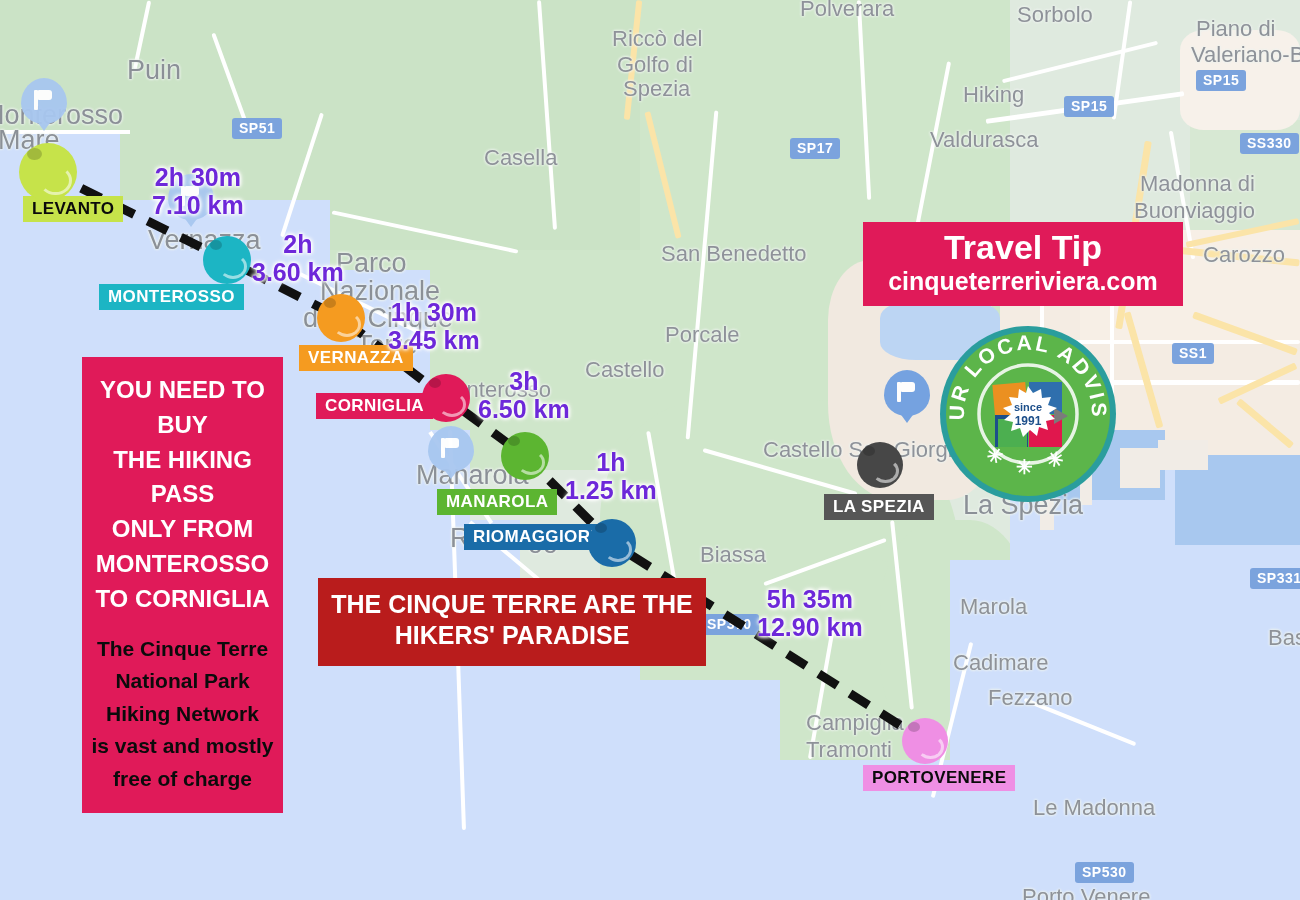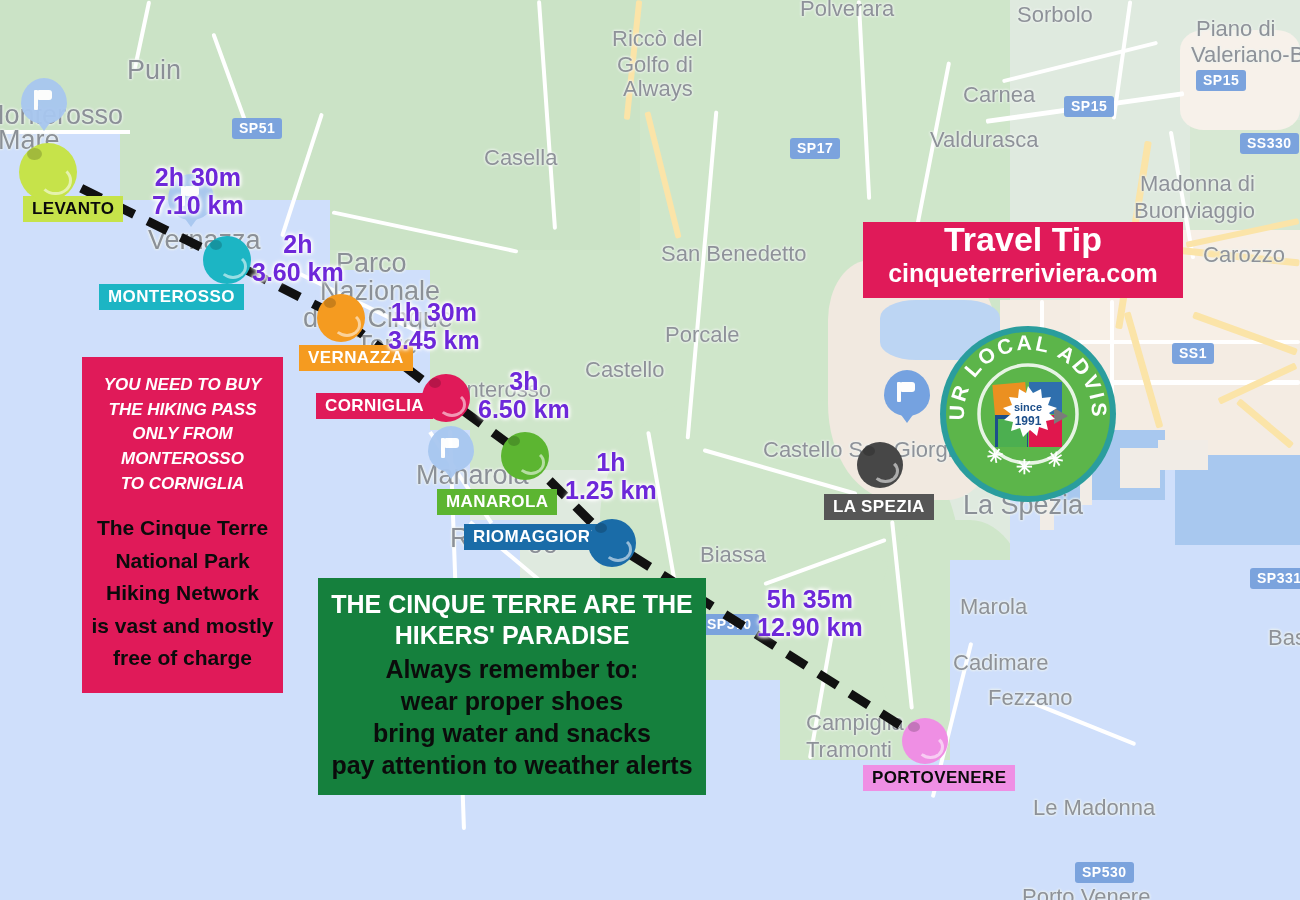--- a/index.html
+++ b/index.html
@@ -62,35 +62,35 @@
   }
 
   
   .seg{position:absolute;color:#6d28d9;font-weight:700;font-size:25px;line-height:1.12;
        text-align:center;white-space:nowrap;
        text-shadow:0 0 4px #fff,0 0 4px #fff,0 0 3px #fff,0 0 6px #fff;}
 
   
   .box{position:absolute;box-sizing:border-box;}
   .box.pink{background:#e01a59;}
-  .box.green{background:#15803d;}
+  .box.green{background:#b91c1c;}
   .box .hdr{color:#ffffff;font-weight:700;text-align:center;}
   .box .body{color:#0b0b0b;font-weight:700;text-align:center;}
 
   #pinkbox{left:82px;top:357px;width:201px;padding:16px 6px 18px;}
-  #pinkbox .hdr{font-size:17px;line-height:1.45;font-style:italic;}
+  #pinkbox .hdr{font-size:24px;line-height:1.45;}
   #pinkbox .body{font-size:21px;line-height:1.55;margin-top:16px;}
 
   #greenbox{left:318px;top:578px;width:388px;padding:11px 8px 14px;}
   #greenbox .hdr{font-size:25px;line-height:1.25;}
   #greenbox .body{font-size:25px;line-height:1.28;margin-top:1px;}
 
   
   #tip{position:absolute;left:863px;top:222px;width:320px;background:#e01a59;
-       padding:0 6px 11px;box-sizing:border-box;text-align:center;}
+       padding:8px 6px 11px;box-sizing:border-box;text-align:center;}
   #tip .t1{color:#fff;font-weight:700;font-size:34px;line-height:1.05;}
   #tip .t2{color:#fff;font-weight:700;font-size:25px;line-height:1.15;margin-top:1px;}
 
   
   #badge{position:absolute;left:938px;top:324px;width:180px;height:180px;}
   #badge svg{display:block;}
 </style>
 </head>
 <body>
 
@@ -177,26 +177,26 @@
   </div>
 
   <div id="place-labels">
       <div class="plabel big" style="left: 127px; top: 55px;">Puin</div>
       <div class="plabel big" style="left: -18px; top: 100px;">Monterosso</div>
       <div class="plabel big" style="left: -2px; top: 125px;">Mare</div>
       <div class="plabel big" style="left: 148px; top: 225px;">Vernazza</div>
       <div class="plabel mid" style="left: 484px; top: 145px;">Casella</div>
       <div class="plabel mid" style="left: 612px; top: 26px;">Riccò del</div>
       <div class="plabel mid" style="left: 617px; top: 52px;">Golfo di</div>
-      <div class="plabel mid" style="left: 623px; top: 76px;">Always</div>
+      <div class="plabel mid" style="left: 623px; top: 76px;">Spezia</div>
       <div class="plabel mid" style="left: 800px; top: -4px;">Polverara</div>
       <div class="plabel mid" style="left: 1017px; top: 2px;">Sorbolo</div>
       <div class="plabel mid" style="left: 1196px; top: 16px;">Piano di</div>
       <div class="plabel mid" style="left: 1191px; top: 42px;">Valeriano-Bottagna</div>
-      <div class="plabel mid" style="left: 963px; top: 82px;">Carnea</div>
+      <div class="plabel mid" style="left: 963px; top: 82px;">Hiking</div>
       <div class="plabel mid" style="left: 930px; top: 127px;">Valdurasca</div>
       <div class="plabel mid" style="left: 1140px; top: 171px;">Madonna di</div>
       <div class="plabel mid" style="left: 1134px; top: 198px;">Buonviaggio</div>
       <div class="plabel mid" style="left: 1203px; top: 242px;">Carozzo</div>
       <div class="plabel mid" style="left: 661px; top: 241px;">San Benedetto</div>
       <div class="plabel big" style="left: 336px; top: 248px;">Parco</div>
       <div class="plabel big" style="left: 320px; top: 276px;">Nazionale</div>
       <div class="plabel big" style="left: 303px; top: 303px;">delle Cinque</div>
       <div class="plabel big" style="left: 356px; top: 330px;">Terre</div>
       <div class="plabel mid" style="left: 665px; top: 322px;">Porcale</div>
@@ -330,26 +330,20 @@
         <div>The Cinque Terre National Park</div>
         <div>Hiking Network</div>
         <div>is vast and mostly free of charge</div>
       </div>
   </div>
 
   <div class="box green" id="greenbox">
     <div class="hdr" id="gb-hdr">
         <div>THE CINQUE TERRE ARE THE HIKERS' PARADISE</div>
       </div>
-    <div class="body" id="gb-body">
-        <div>Always remember to:</div>
-        <div>wear proper shoes</div>
-        <div>bring water and snacks</div>
-        <div>pay attention to weather alerts</div>
-      </div>
   </div>
 
   <div id="tip">
     <div class="t1">Travel Tip</div>
     <div class="t2">cinqueterreriviera.com</div>
   </div>
 
   <div id="badge">
     <svg width="180" height="180" viewBox="0 0 180 180">
       <defs>

